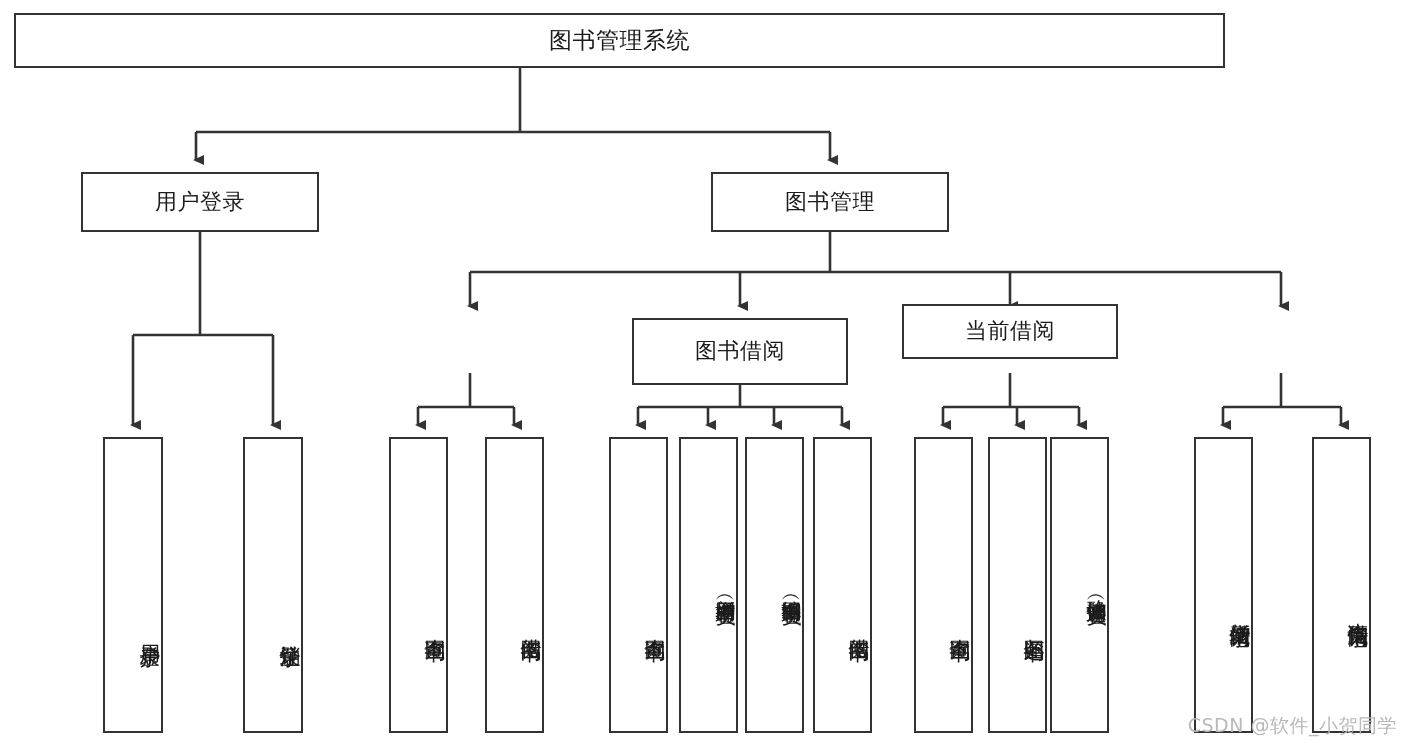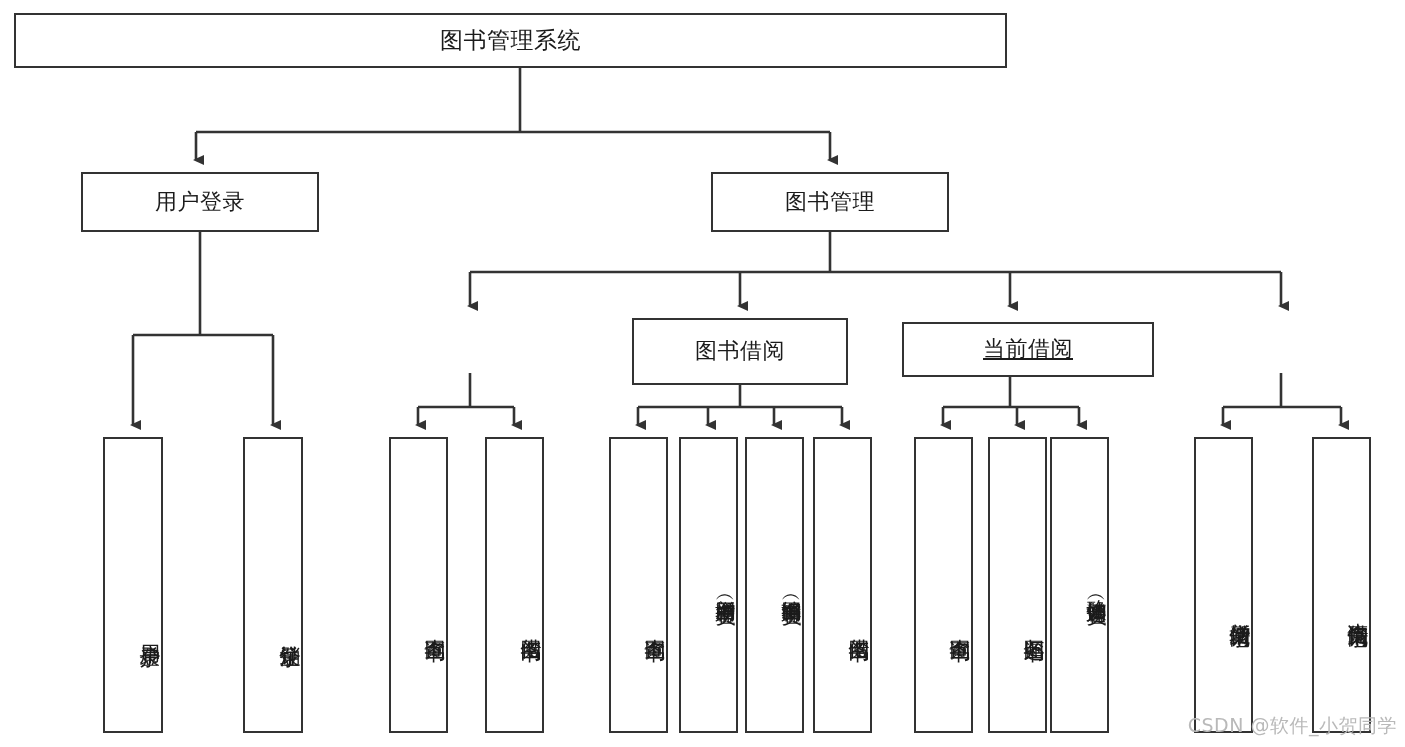--- a/index.html
+++ b/index.html
@@ -122,35 +122,35 @@
       <path d="M1017,407 L1017,425" marker-end="url(#arrow)"></path>
       <path d="M1079,407 L1079,425" marker-end="url(#arrow)"></path>
 
       <path d="M1281,373 L1281,407"></path>
       <path d="M1223,407 L1341,407"></path>
       <path d="M1223,407 L1223,425" marker-end="url(#arrow)"></path>
       <path d="M1341,407 L1341,425" marker-end="url(#arrow)"></path>
     </g>
   </svg>
 
-  <div class="node horiz root" style="left:14px; top:13px; width:993px; height:55px;">
+  <div class="node horiz root" style="left:14px; top:13px; width:1211px; height:55px;">
     <span class="node-label">图书管理系统</span>
   </div>
 
   <div class="node horiz" style="left:81px; top:172px; width:238px; height:60px;">
     <span class="node-label">用户登录</span>
   </div>
   <div class="node horiz" style="left:711px; top:172px; width:238px; height:60px;">
     <span class="node-label">图书管理</span>
   </div>
 
   <div class="node horiz" style="left:632px; top:318px; width:216px; height:67px;">
     <span class="node-label">图书借阅</span>
   </div>
-  <div class="node horiz" style="left:902px; top:322px; width:252px; height:55px;text-decoration:underline;">
+  <div class="node horiz" style="left:902px; top:304px; width:216px; height:55px;">
     <span class="node-label">当前借阅</span>
   </div>
 
   <div class="node vert" style="left:103px; top:437px; width:60px; height:296px; padding-top:90px;">
     <span class="node-label">用户登录</span>
   </div>
   <div class="node vert" style="left:243px; top:437px; width:60px; height:296px; padding-top:90px;">
     <span class="node-label">注销登录</span>
   </div>
 

